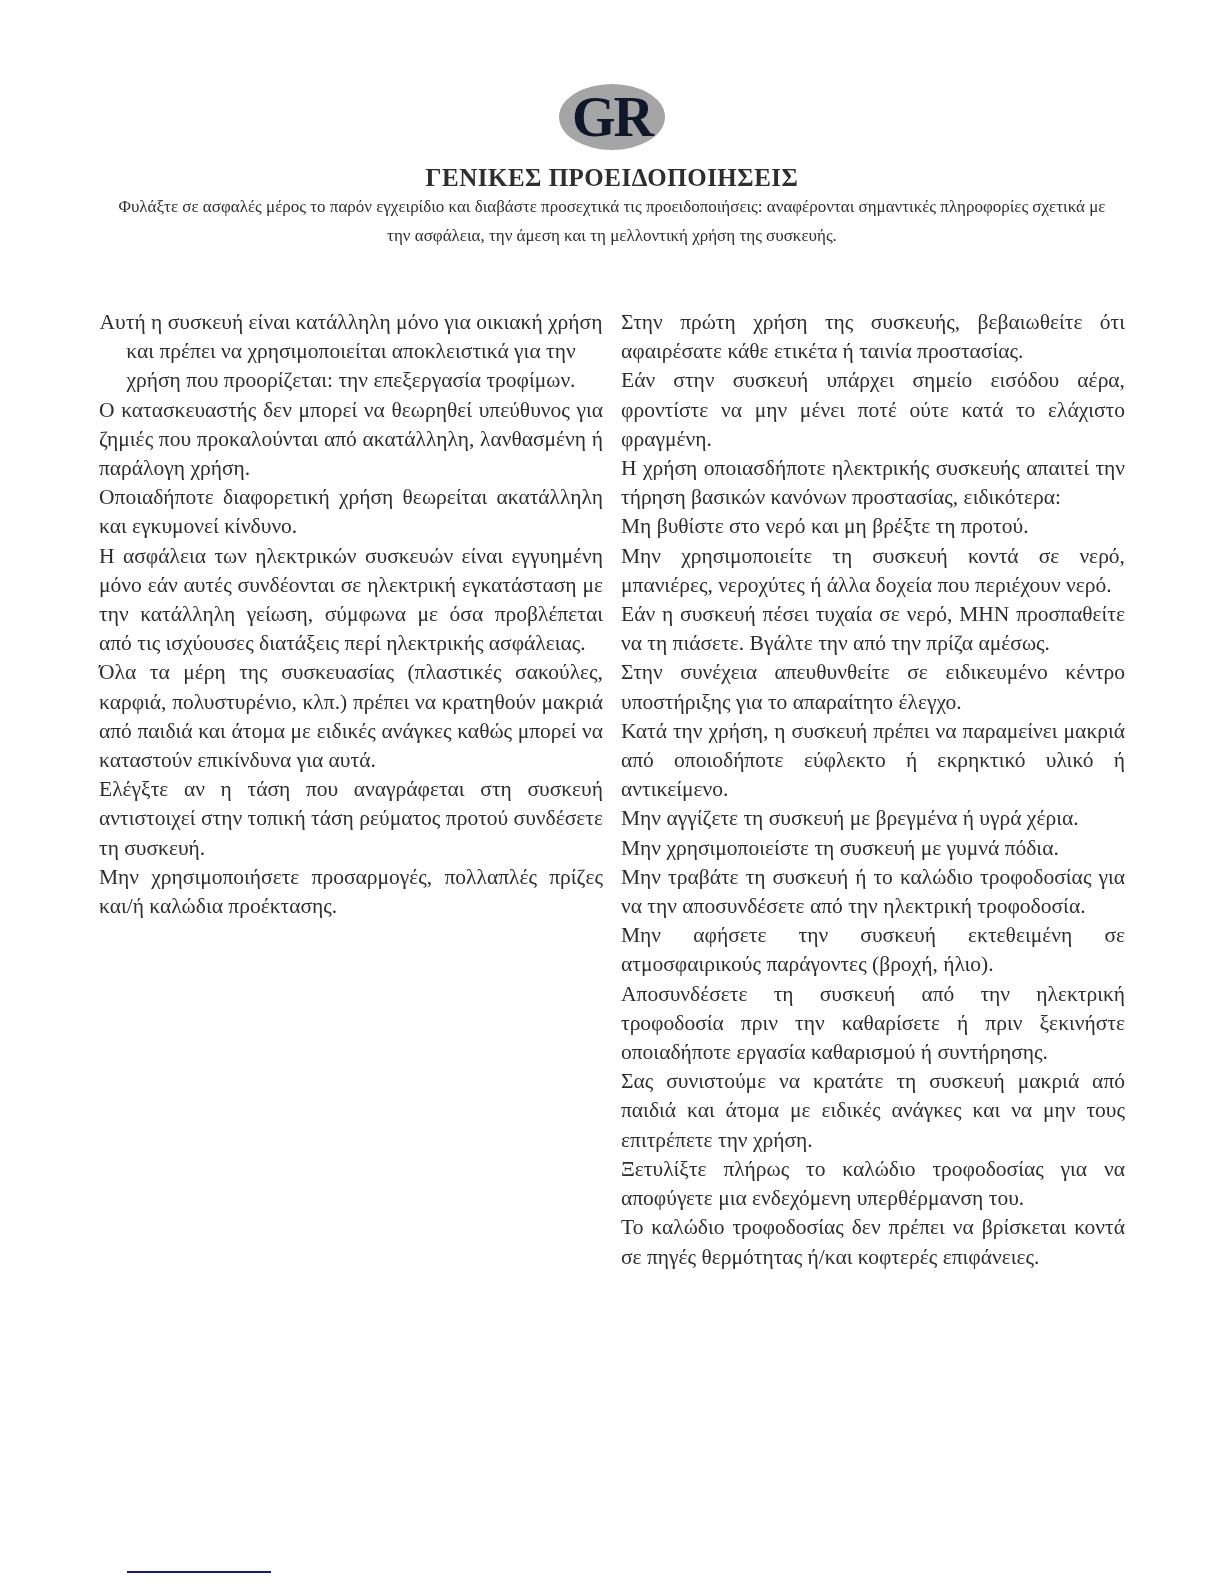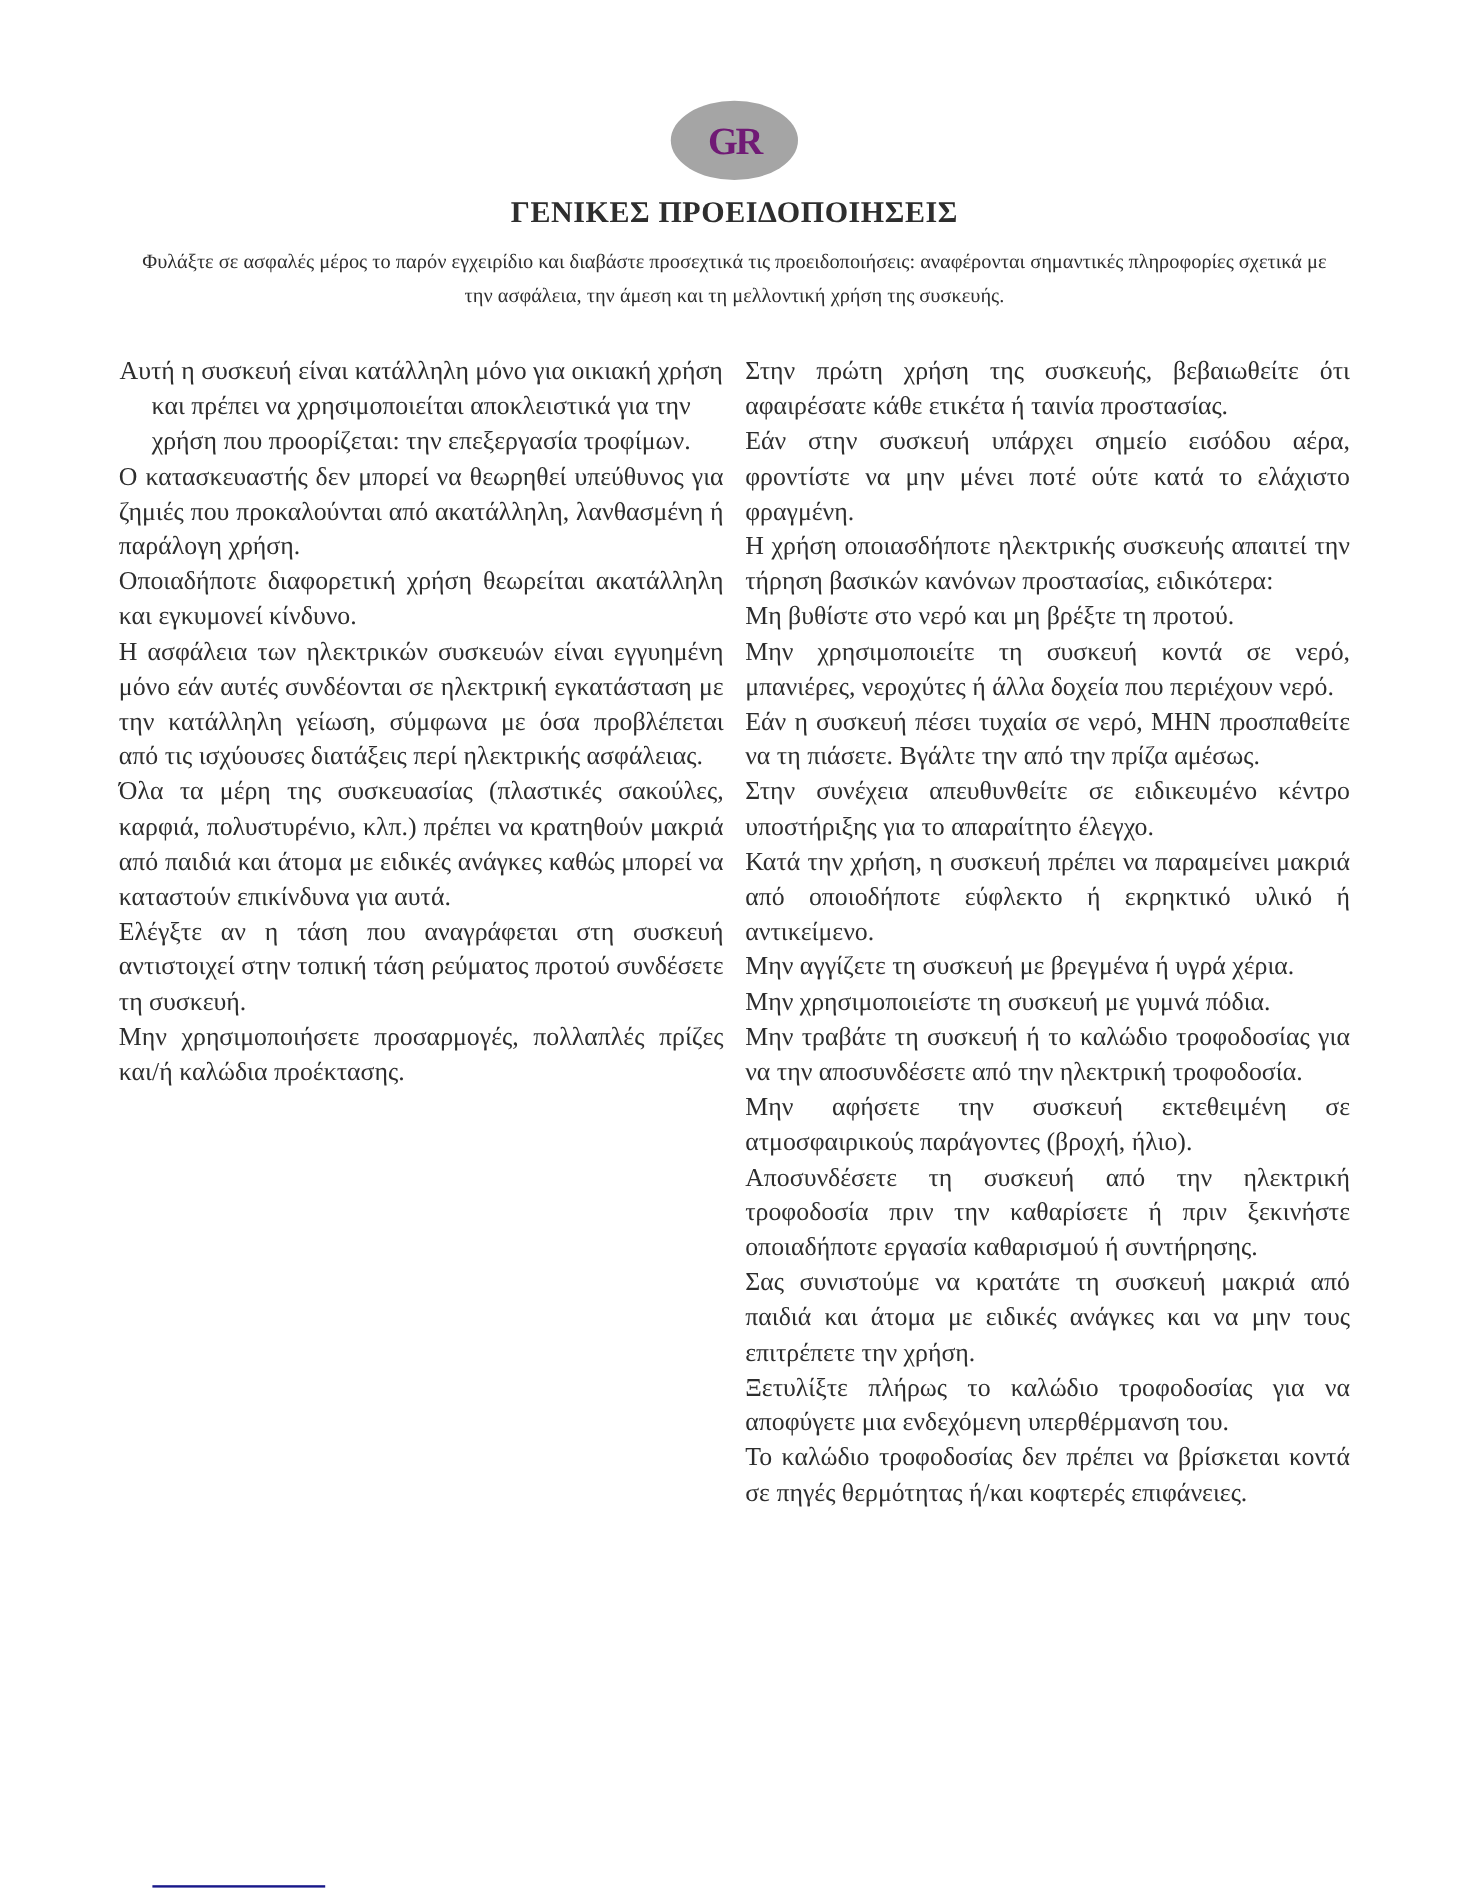--- a/index.html
+++ b/index.html
@@ -22,29 +22,29 @@
     text-align: center;
   }
   .gr-badge {
     display: inline-flex;
     align-items: center;
     justify-content: center;
     width: 106px;
     height: 66px;
     border-radius: 50%;
     background: #a5a5a5;
-    color: #701a75;
+    color: #0f172a;
     font-weight: bold;
-    font-size: 32px;
+    font-size: 56px;
     letter-spacing: -2px;
     line-height: 1;
     user-select: none;
   }
   .doc-title {
-    margin: 14px 0 11px 0;
+    margin: 14px 0 0 0;
     font-size: 25px;
     font-weight: bold;
     letter-spacing: 0.5px;
   }
   .doc-intro {
     width: 1010px;
     margin: 0 auto;
     font-size: 17px;
     line-height: 29px;
     text-align: center;
@@ -52,20 +52,21 @@
   
   .columns {
     display: flex;
     gap: 18px;
     padding: 0 99px;
     margin-top: 34px;
   }
   .col {
     flex: 1 1 0;
     min-width: 0;
+    margin-top: 24px;
   }
   .para {
     margin: 0;
     font-size: 21.5px;
     line-height: 29.2px;
     text-align: justify;
     text-justify: inter-word;
   }
   .para.center {
     text-align: center;

